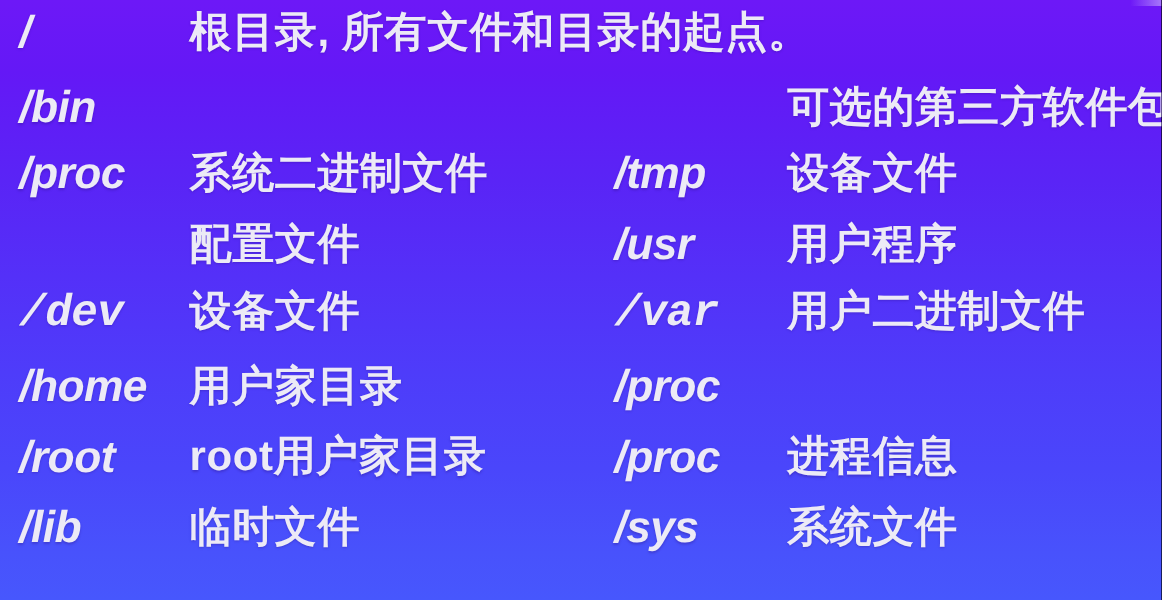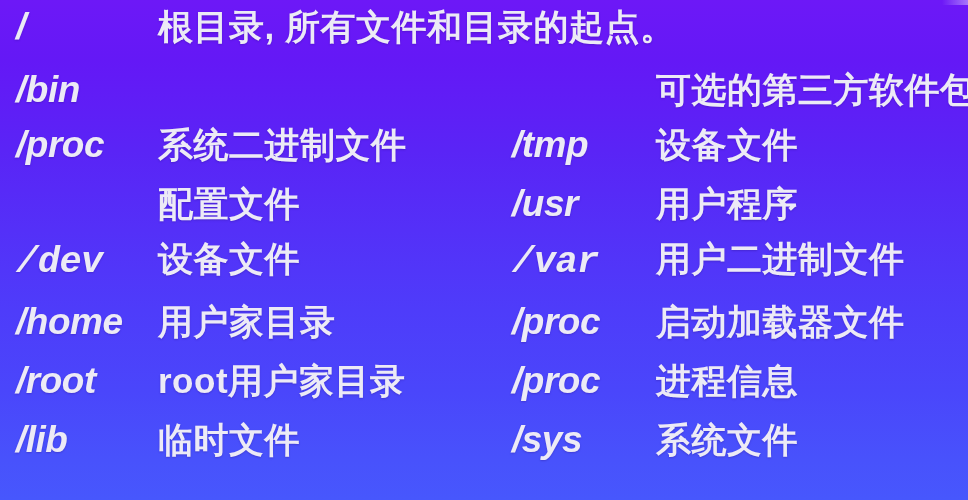--- a/index.html
+++ b/index.html
@@ -127,21 +127,20 @@
       <span class="cell path col-l-path">/dev</span>
       <span class="cell desc col-l-desc">设备文件</span>
       <span class="cell path col-r-path">/var</span>
       <span class="cell desc col-r-desc">用户二进制文件</span>
     </div>
 
     <div class="row r5">
       <span class="cell path col-l-path">/home</span>
       <span class="cell desc col-l-desc">用户家目录</span>
       <span class="cell path col-r-path">/proc</span>
-      <span class="cell desc col-r-desc">启动加载器文件</span>
     </div>
 
     <div class="row r6">
       <span class="cell path col-l-path">/root</span>
       <span class="cell desc col-l-desc">root用户家目录</span>
       <span class="cell path col-r-path">/proc</span>
       <span class="cell desc col-r-desc">进程信息</span>
     </div>
 
     <div class="row r7">

